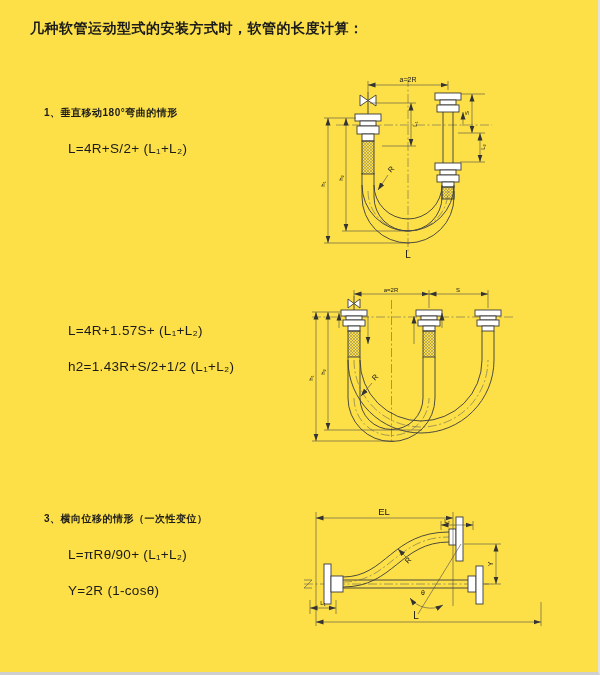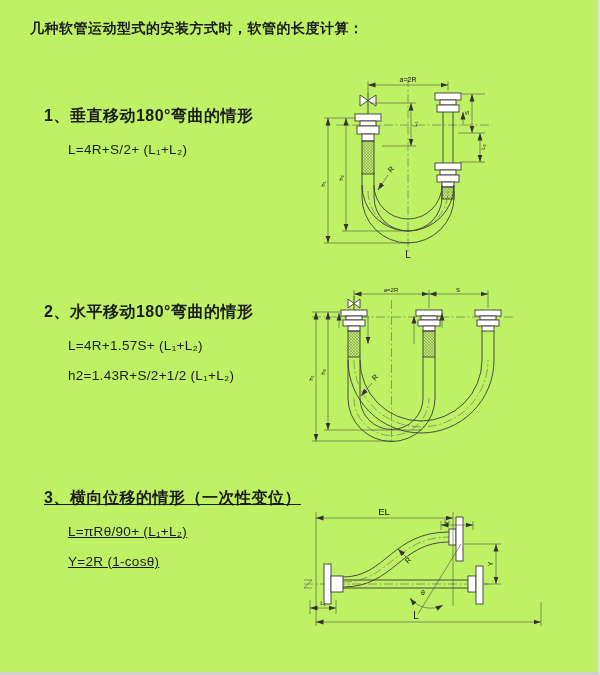--- a/index.html
+++ b/index.html
@@ -1,27 +1,27 @@
 <!DOCTYPE html>
 <html><head>
 <meta charset="utf-8">
 <style>
   html,body{margin:0;padding:0;}
   body{
     width:600px;height:675px;background:#ffffff;position:relative;overflow:hidden;
     font-family:"Liberation Sans","DejaVu Sans",sans-serif;color:#1b1b1b;
   }
-  .page{position:absolute;inset:0;background:#bef264;border-right:2px solid #e3e3e3;border-bottom:3px solid #cfcfcf;}
+  .page{position:absolute;inset:0;background:#fde047;border-right:2px solid #e3e3e3;border-bottom:3px solid #cfcfcf;}
   .title{position:absolute;left:30px;top:20px;font-size:14px;font-weight:bold;letter-spacing:.5px;}
   .section{position:absolute;}
-  .sec-heading{font-size:16px;font-weight:bold;letter-spacing:.5px;}
-  .formula{font-size:13.5px;margin-top:15px;margin-left:24px;letter-spacing:.3px;}
+  .sec-heading{font-size:10px;font-weight:bold;letter-spacing:.5px;}
+  .formula{font-size:13.5px;margin-top:21px;margin-left:24px;letter-spacing:.3px;}
   .sec1{left:44px;top:106px;}
   .sec2{left:44px;top:302px;}
-  .sec3{left:44px;top:488px;text-decoration:underline;}
+  .sec3{left:44px;top:512px;}
   .diag{position:absolute;}
   .d1{left:308px;top:66px;}
   .d2{left:306px;top:282px;}
   .d3{left:296px;top:502px;}
   svg{display:block;}
   svg .ln{stroke:#3a3a3a;stroke-width:.9;fill:none;}
   svg .thin{stroke:#4a4a4a;stroke-width:.6;fill:none;}
   svg .cl{stroke:#5a5a5a;stroke-width:.55;fill:none;stroke-dasharray:9 2.5 2 2.5;}
   svg .fit{stroke:#3a3a3a;stroke-width:.9;fill:#ffffff;}
   svg .braid{stroke:#3a3a3a;stroke-width:.9;}
@@ -33,21 +33,20 @@
 <div class="page">
 
   <div class="title">几种软管运动型式的安装方式时，软管的长度计算：</div>
 
   <div class="section sec1">
     <div class="sec-heading">1、垂直移动180°弯曲的情形</div>
     <div class="formula">L=4R+S/2+ (L₁+L₂)</div>
   </div>
 
   <div class="section sec2">
-    <div class="sec-heading">2、水平移动180°弯曲的情形</div>
     <div class="formula">L=4R+1.57S+ (L₁+L₂)</div>
     <div class="formula">h2=1.43R+S/2+1/2 (L₁+L₂)</div>
   </div>
 
   <div class="section sec3">
     <div class="sec-heading">3、横向位移的情形（一次性变位）</div>
     <div class="formula">L=πRθ/90+ (L₁+L₂)</div>
     <div class="formula">Y=2R (1-cosθ)</div>
   </div>
 

